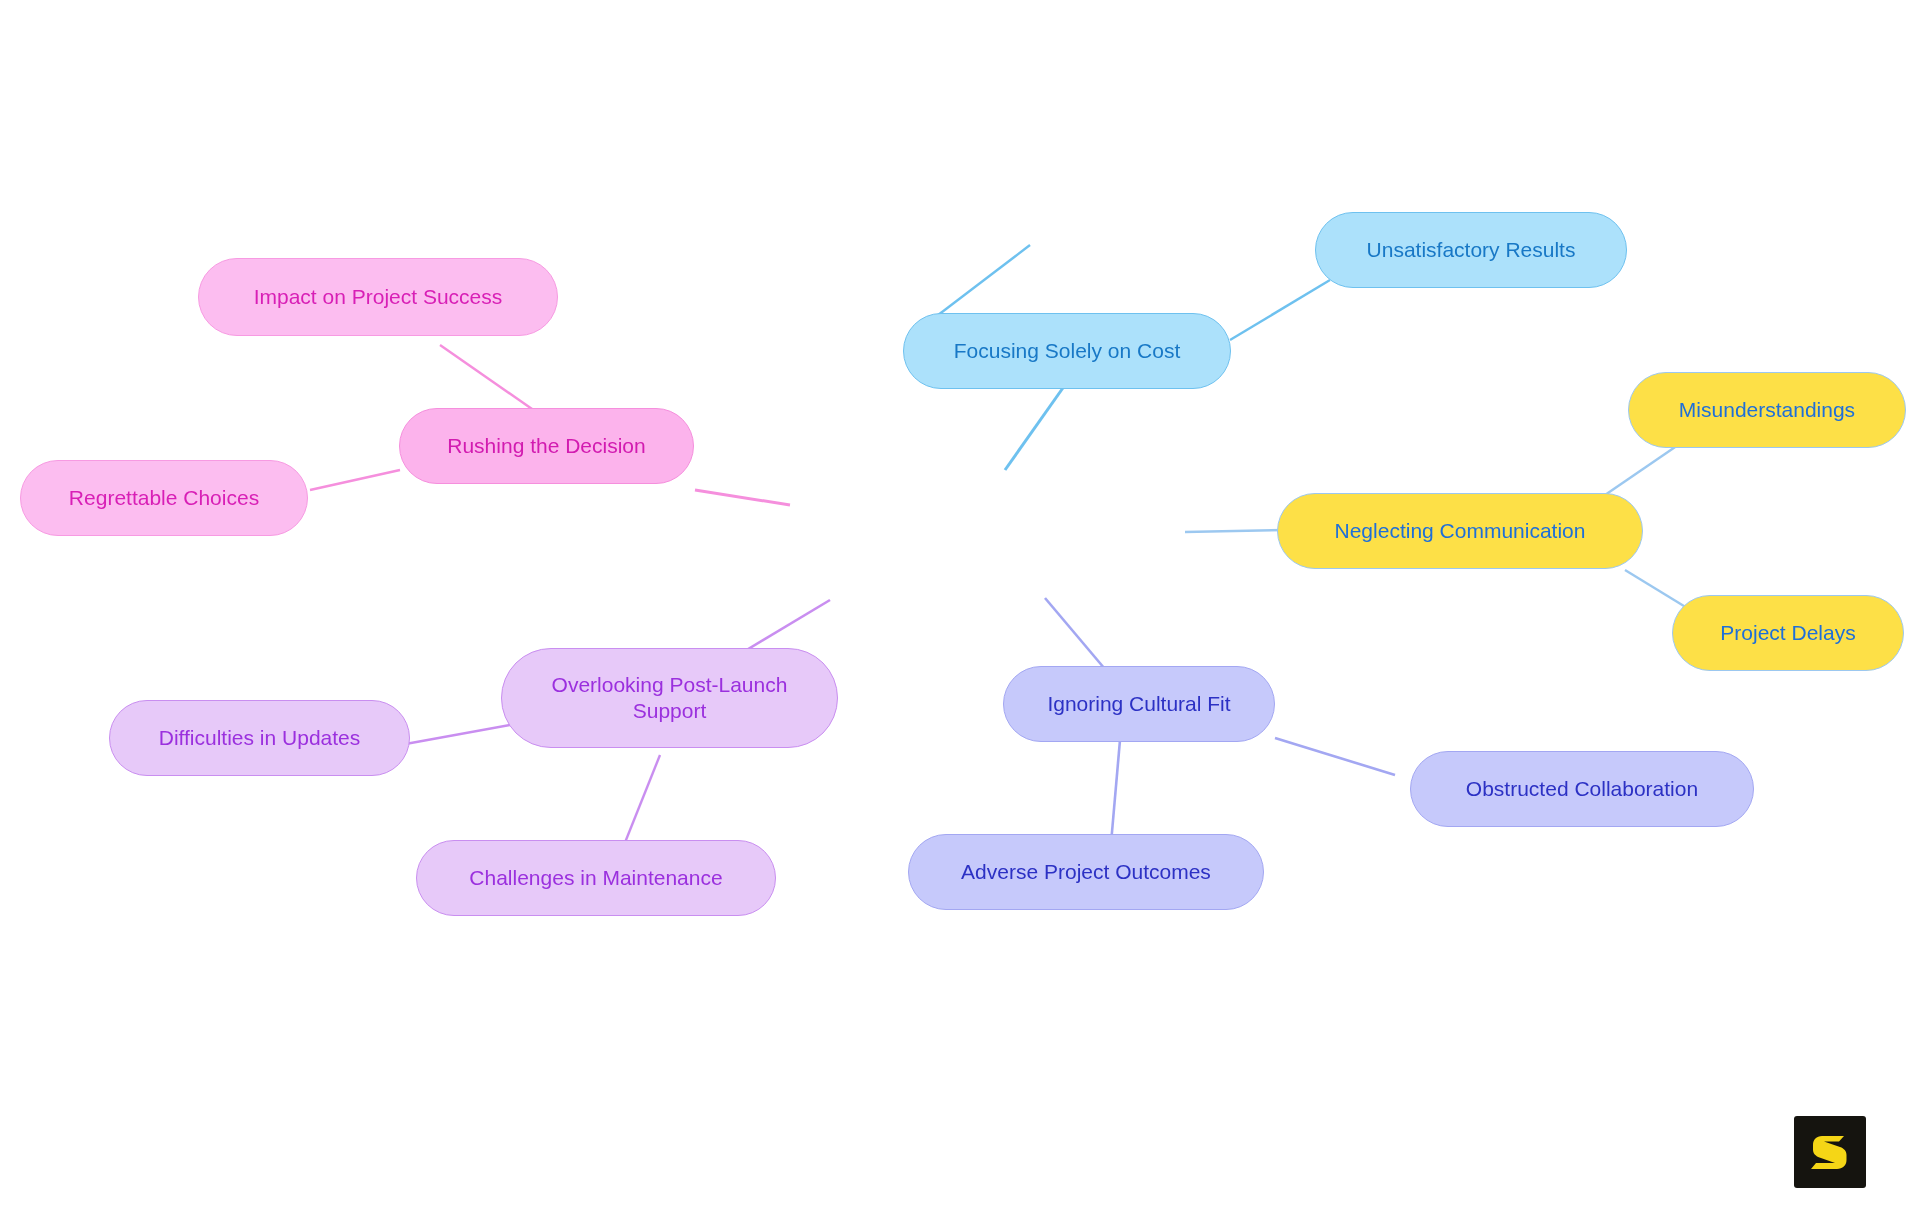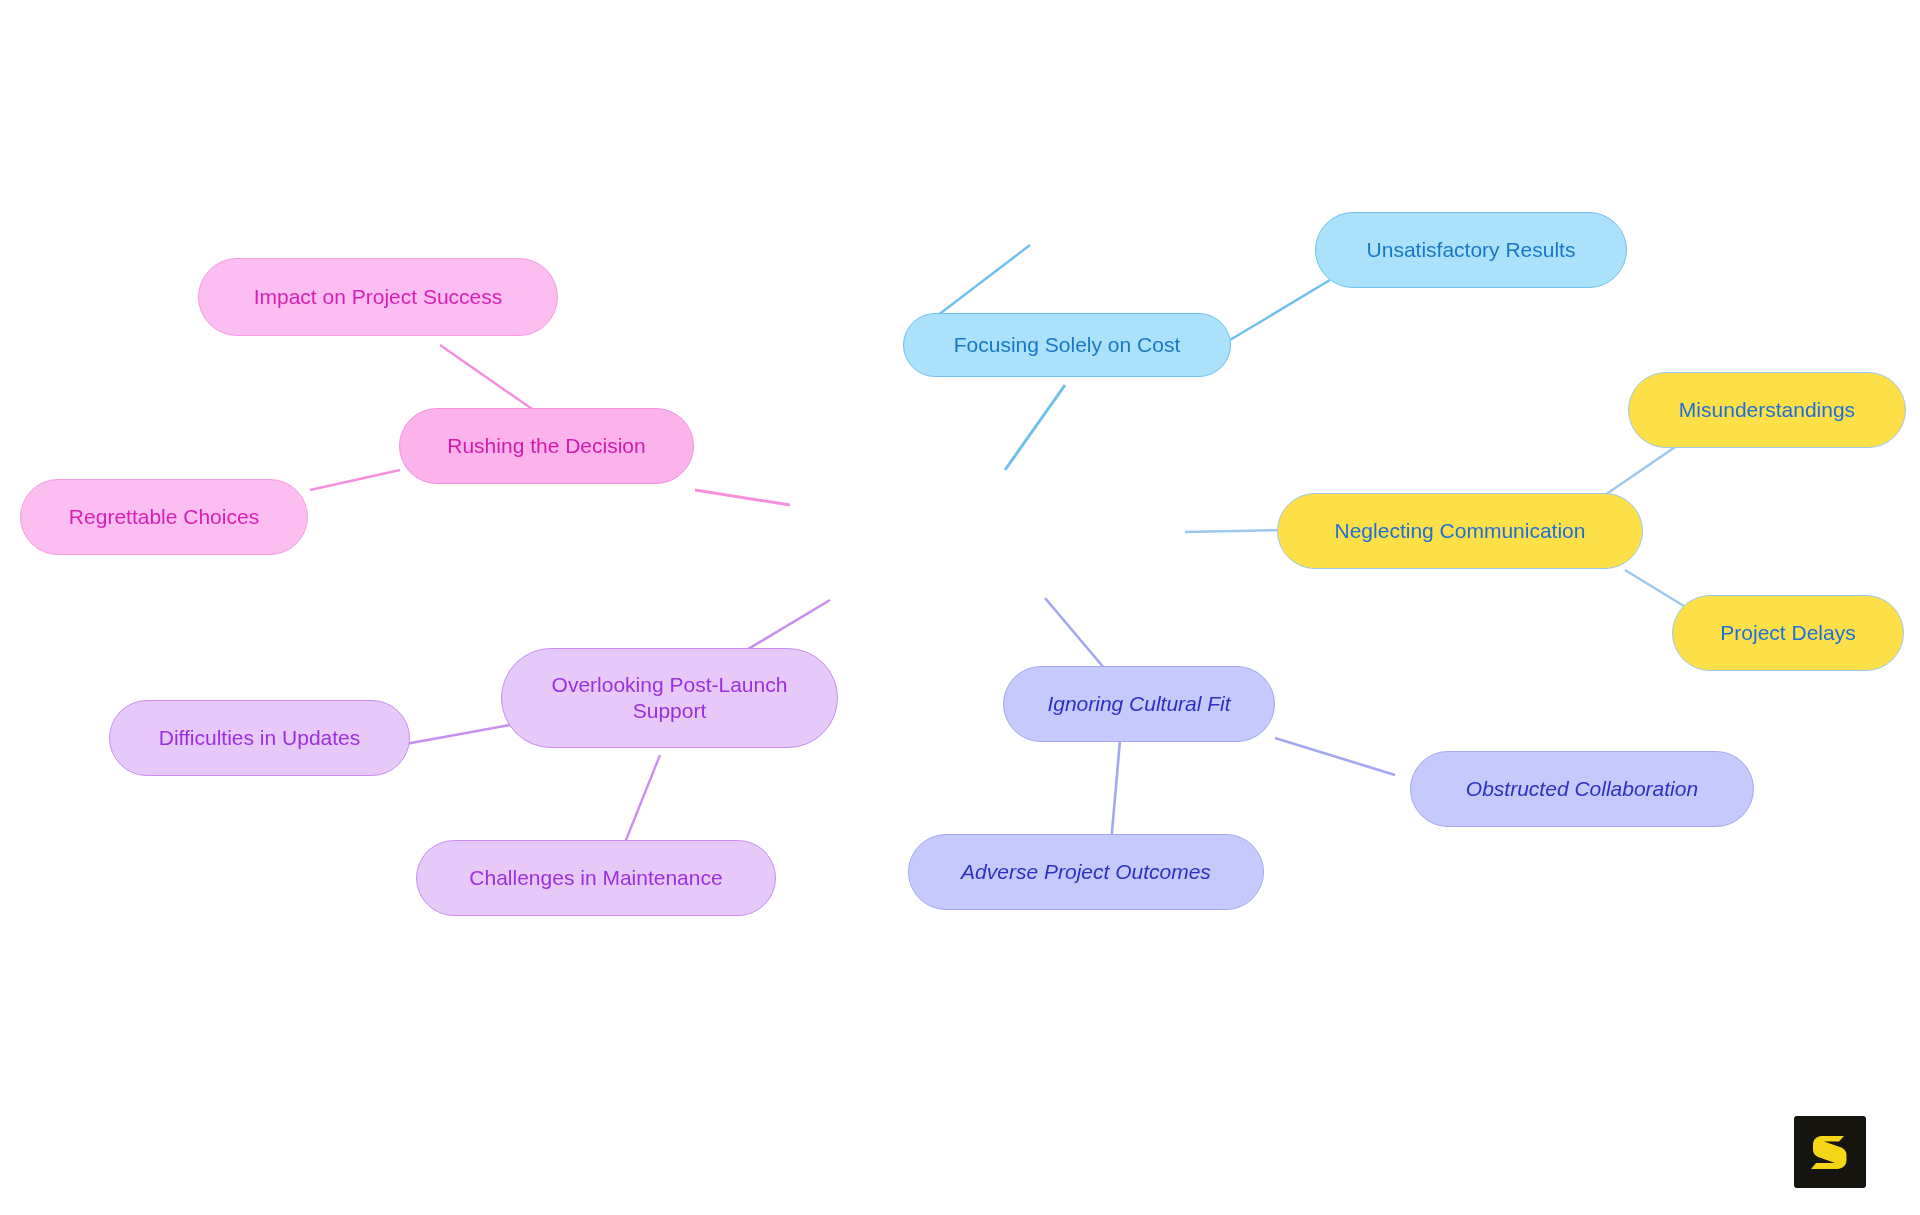--- a/index.html
+++ b/index.html
@@ -60,21 +60,21 @@
     display: block;
     width: 100%;
   }
 
   
   .c-blue      { background:#ace1fb; border-color:#6ec1ef; color:#1878c6; }
   .c-lightblue { background:#fde047; border-color:#9cc8f0; color:#1e6fd9; }
   .c-pink      { background:#fcb3ec; border-color:#f58fdd; color:#d21bb0; }
   .c-pinksoft  { background:#fcbdf0; border-color:#f79ae2; color:#d81fb6; }
   .c-purple    { background:#e7c9f9; border-color:#c98ef0; color:#9b30de; }
-  .c-indigo    { background:#c6c9fb; border-color:#a3a7f2; color:#2c31c4;font-style:italic; }
+  .c-indigo    { background:#c6c9fb; border-color:#a3a7f2; color:#2c31c4; }
 
   #logo {
     position: absolute;
     left: 1794px;
     top: 1116px;
     width: 72px;
     height: 72px;
     background: #15140f;
     border-radius: 3px;
     display: flex;
@@ -115,21 +115,21 @@
     <path d="M 660 755 L 620 855" stroke="#c98ef0" stroke-width="2.4" fill="none"></path>
 
     <path d="M 790 505 L 695 490" stroke="#f58fdd" stroke-width="3" fill="none"></path>
 
     <path d="M 555 425 L 440 345" stroke="#f58fdd" stroke-width="2.4" fill="none"></path>
 
     <path d="M 400 470 L 310 490" stroke="#f58fdd" stroke-width="2.4" fill="none"></path>
   </svg>
 
 
-  <div class="node c-blue" style="left:903px; top:313px; width:328px; height:64px; font-size:21px;">
+  <div class="node c-blue" style="left:903px; top:313px; width:328px; height:76px; font-size:21px;">
     <span class="label">Focusing Solely on Cost</span>
   </div>
 
 
   <div class="node c-blue" style="left:1315px; top:212px; width:312px; height:76px; font-size:21px;">
     <span class="label">Unsatisfactory Results</span>
   </div>
 
   <div class="node c-lightblue" style="left:1277px; top:493px; width:366px; height:76px; font-size:21px;">
     <span class="label">Neglecting Communication</span>
@@ -169,21 +169,21 @@
   </div>
 
   <div class="node c-pink" style="left:399px; top:408px; width:295px; height:76px; font-size:21px;">
     <span class="label">Rushing the Decision</span>
   </div>
 
   <div class="node c-pinksoft" style="left:198px; top:258px; width:360px; height:78px; font-size:21px;">
     <span class="label">Impact on Project Success</span>
   </div>
 
-  <div class="node c-pinksoft" style="left:20px; top:460px; width:288px; height:76px; font-size:21px;margin-top:19px;">
+  <div class="node c-pinksoft" style="left:20px; top:460px; width:288px; height:76px; font-size:21px;">
     <span class="label">Regrettable Choices</span>
   </div>
 
   <div id="logo">
     <svg width="44" height="44" viewBox="0 0 44 44" aria-hidden="true">
       <path d="M36 6 L14 6 C8.5 6 5 9.5 5 15 L5 19.5 C5 23.5 7.5 26 11.5 27.5 L27 33 L8 33 L3 39 L29 39 C34.5 39 38.5 35.5 38.5 30 L38.5 25 C38.5 21 36 18.5 32 17 L16 11.5 L31 11.5 Z" fill="#f5d616"></path>
     </svg>
   </div>
 
 </div>

